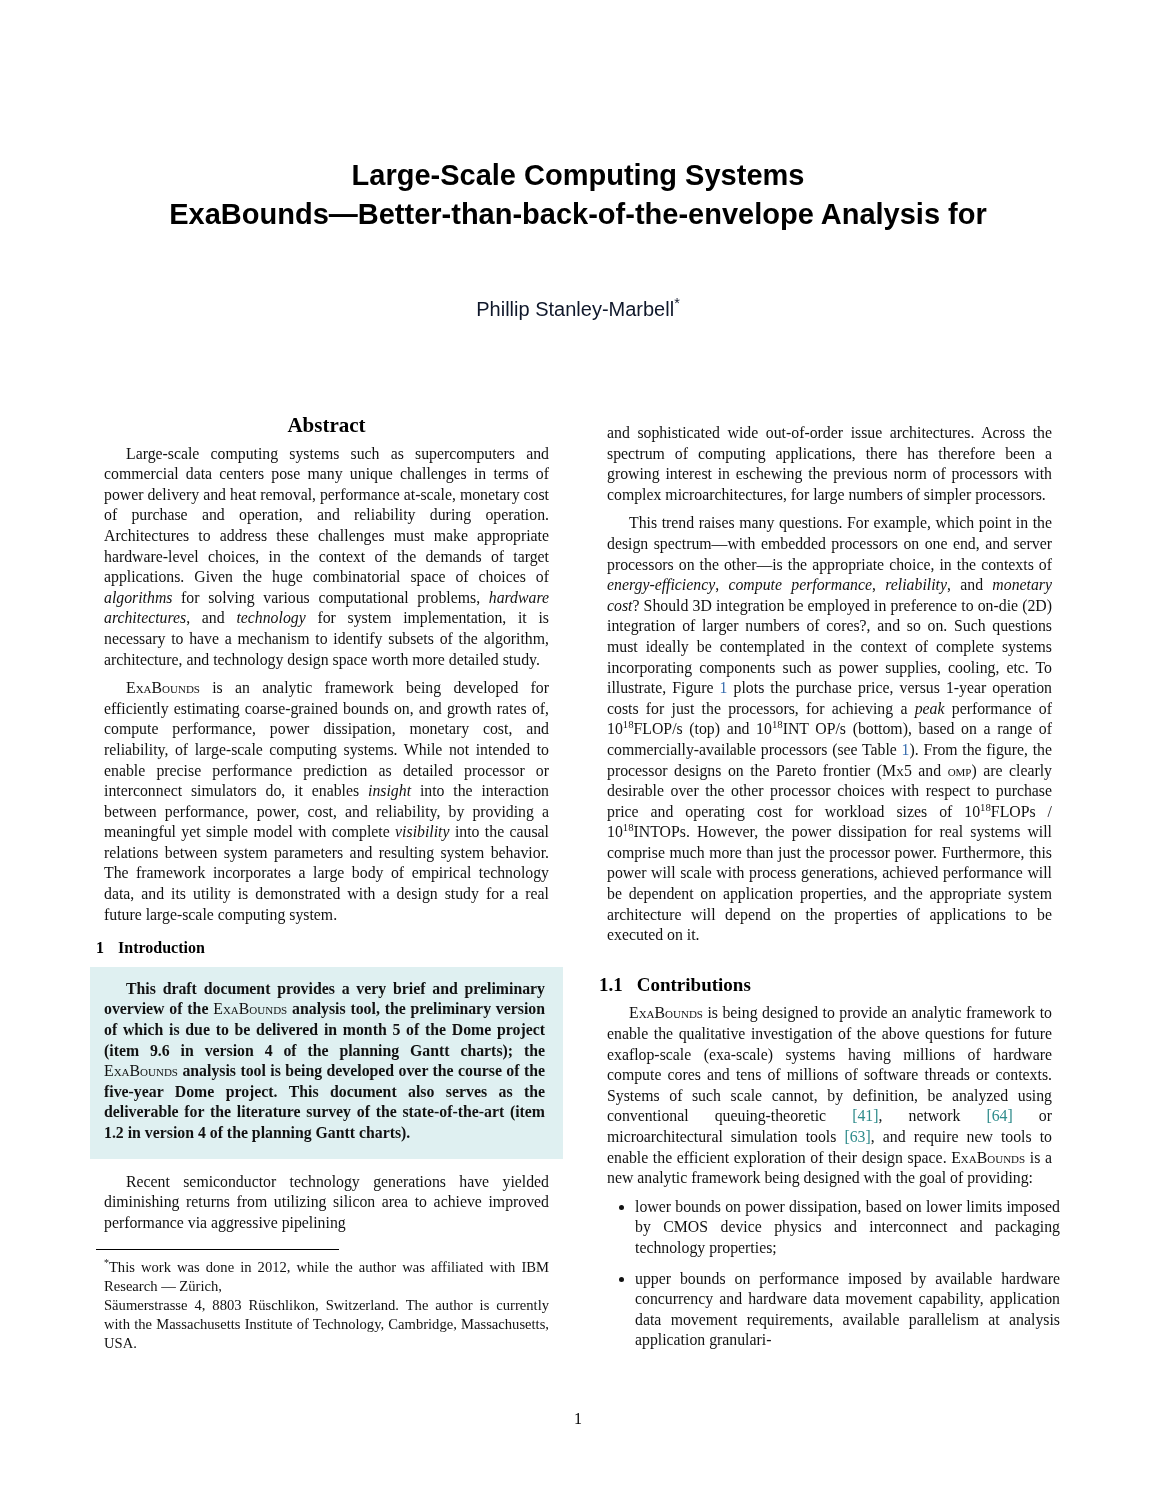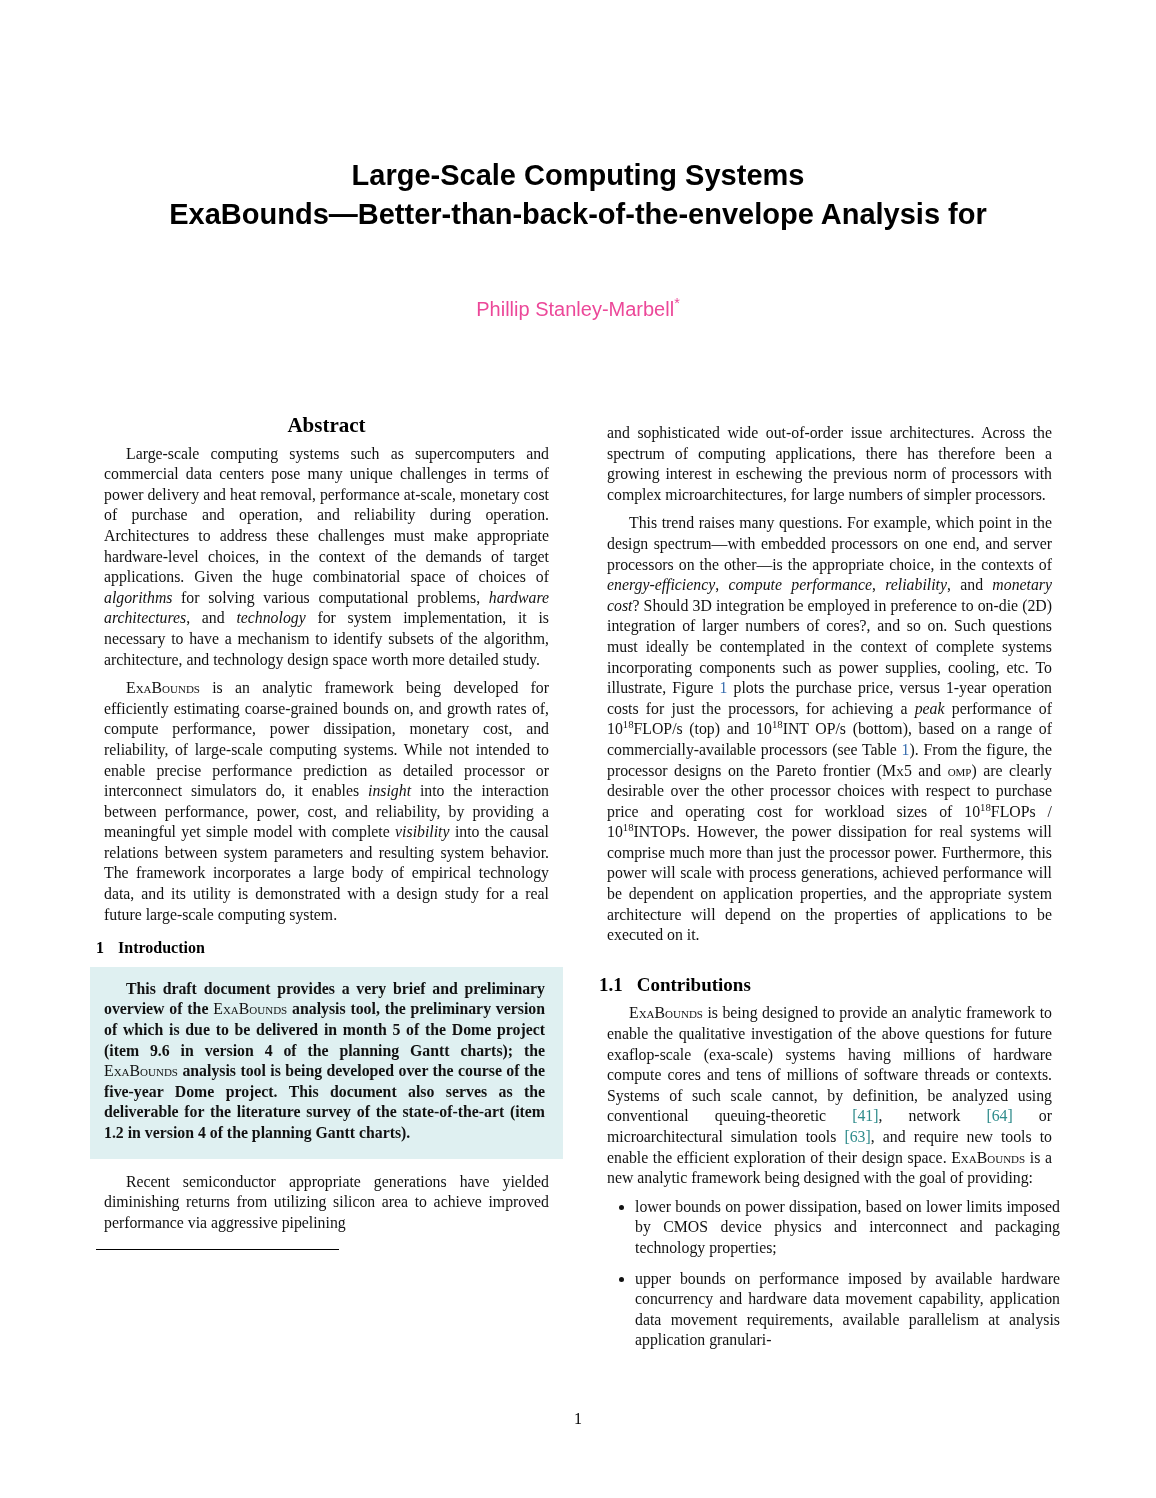--- a/index.html
+++ b/index.html
@@ -22,21 +22,21 @@
     font-weight: bold;
     font-size: 29px;
     line-height: 39px;
     color: #000000;
   }
   .author-block {
     margin-top: 64px;
     text-align: center;
     font-family: "Liberation Sans", sans-serif;
     font-size: 20px;
-    color: #ec4899;
+    color: #0f172a;
   }
   .author-block sup { font-size: 72%; line-height: 0; vertical-align: super; }
   .columns {
     display: flex;
     gap: 42px;
     margin-top: 94px;
   }
   .col {
     flex: 1 1 0;
     min-width: 0;
@@ -129,23 +129,24 @@
       <p class="indent"><span class="sc">ExaBounds</span> is an analytic framework being developed for efficiently estimating coarse-grained bounds on, and growth rates of, compute performance, power dissipation, monetary cost, and reliability, of large-scale computing systems. While not intended to enable precise performance prediction as detailed processor or interconnect simulators do, it enables <i>insight</i> into the interaction between performance, power, cost, and reliability, by providing a meaningful yet simple model with complete <i>visibility</i> into the causal relations between system parameters and resulting system behavior. The framework incorporates a large body of empirical technology data, and its utility is demonstrated with a design study for a real future large-scale computing system.</p>
 
       <h2 class="h-section">
         <span class="hnum">1</span><span>Introduction</span>
       </h2>
 
       <div class="highlight">
         <p class="indent">This draft document provides a very brief and preliminary overview of the <span class="sc">ExaBounds</span> analysis tool, the preliminary version of which is due to be delivered in month 5 of the Dome project (item 9.6 in version 4 of the planning Gantt charts); the <span class="sc">ExaBounds</span> analysis tool is being developed over the course of the five-year Dome project. This document also serves as the deliverable for the literature survey of the state-of-the-art (item 1.2 in version 4 of the planning Gantt charts).</p>
       </div>
 
-      <p class="indent spaced">Recent semiconductor appropriate generations have yielded diminishing returns from utilizing silicon area to achieve improved performance via aggressive pipelining</p>
+      <p class="indent spaced">Recent semiconductor technology generations have yielded diminishing returns from utilizing silicon area to achieve improved performance via aggressive pipelining</p>
 
       <div class="footnote-rule"></div>
+      <p class="footnote"><sup>*</sup>This work was done in 2012, while the author was affiliated with IBM Research — Zürich,<br>Säumerstrasse 4, 8803 Rüschlikon, Switzerland. The author is currently with the Massachusetts Institute of Technology, Cambridge, Massachusetts, USA.</p>
     </div>
 
     <div class="col">
       <p>and sophisticated wide out-of-order issue architectures. Across the spectrum of computing applications, there has therefore been a growing interest in eschewing the previous norm of processors with complex microarchitectures, for large numbers of simpler processors.</p>
       <p class="indent">This trend raises many questions. For example, which point in the design spectrum—with embedded processors on one end, and server processors on the other—is the appropriate choice, in the contexts of <i>energy-efficiency</i>, <i>compute performance</i>, <i>reliability</i>, and <i>monetary cost</i>? Should 3D integration be employed in preference to on-die (2D) integration of larger numbers of cores?, and so on. Such questions must ideally be contemplated in the context of complete systems incorporating components such as power supplies, cooling, etc. To illustrate, Figure <span class="ref">1</span> plots the purchase price, versus 1-year operation costs for just the processors, for achieving a <i>peak</i> performance of 10<sup>18</sup>FLOP/s (top) and 10<sup>18</sup>INT OP/s (bottom), based on a range of commercially-available processors (see Table <span class="ref">1</span>). From the figure, the processor designs on the Pareto frontier (<span class="sc">Mx5</span> and <span class="sc">omp</span>) are clearly desirable over the other processor choices with respect to purchase price and operating cost for workload sizes of 10<sup>18</sup>FLOPs / 10<sup>18</sup>INTOPs. However, the power dissipation for real systems will comprise much more than just the processor power. Furthermore, this power will scale with process generations, achieved performance will be dependent on application properties, and the appropriate system architecture will depend on the properties of applications to be executed on it.</p>
 
       <h3 class="h-subsection">
         <span class="hnum">1.1</span><span>Contributions</span>
       </h3>
 

